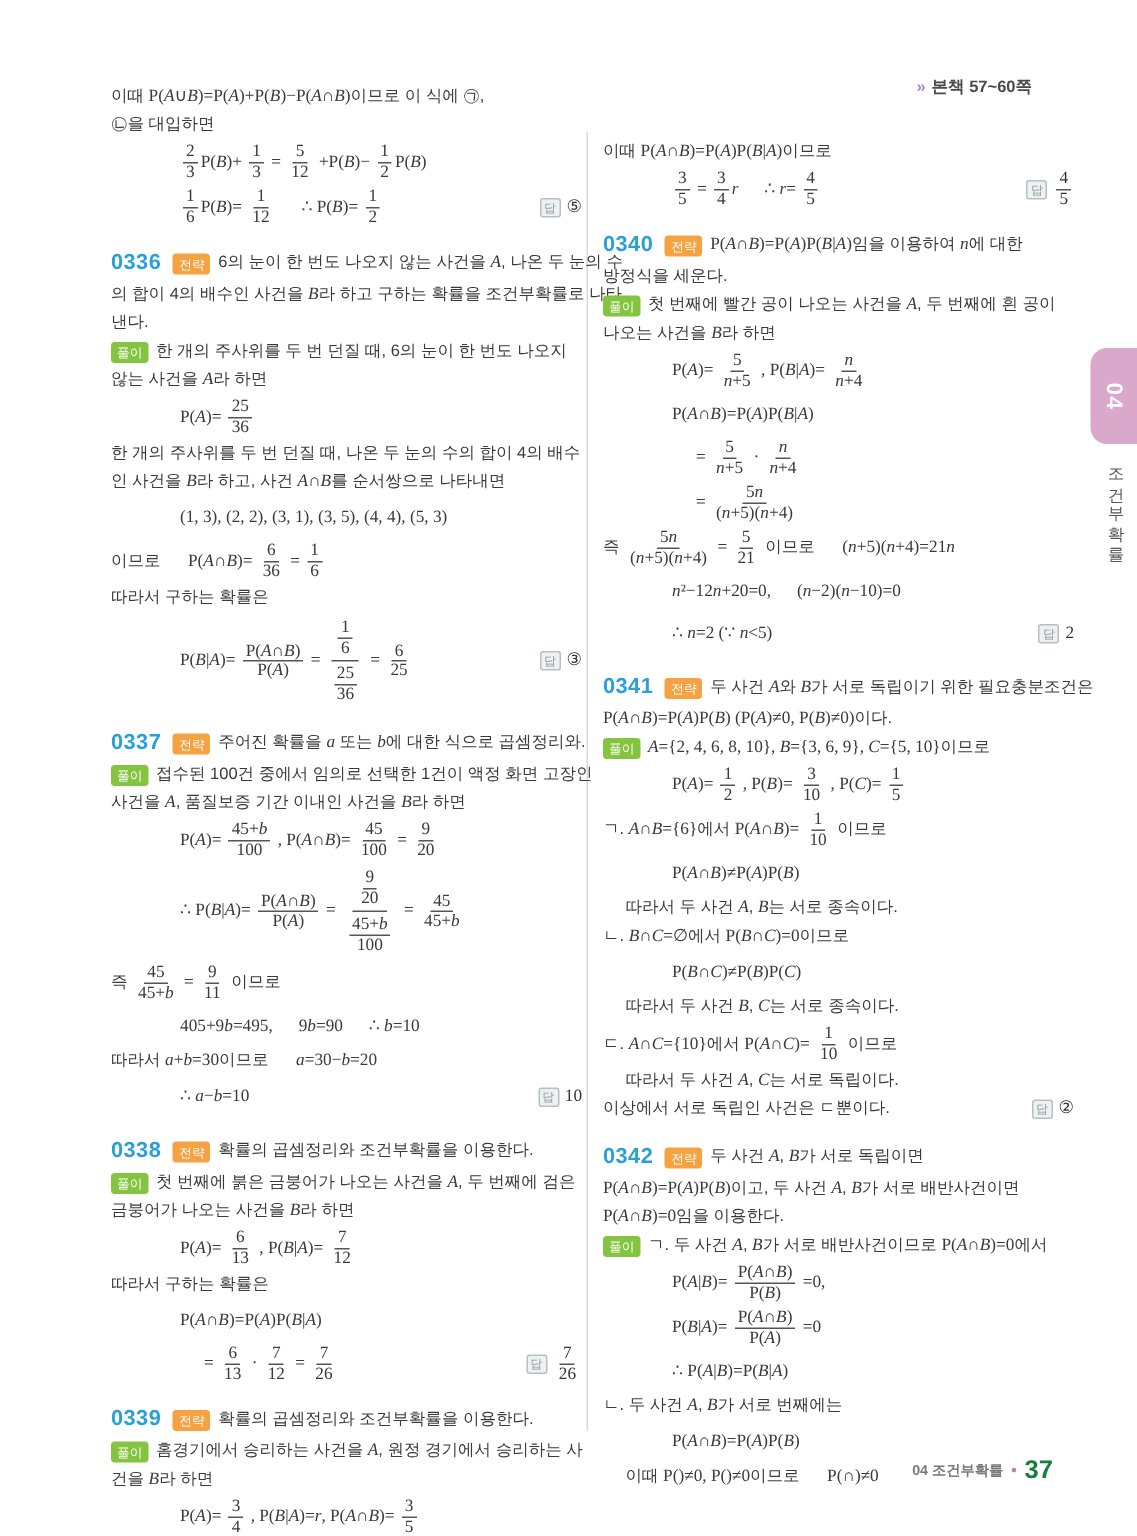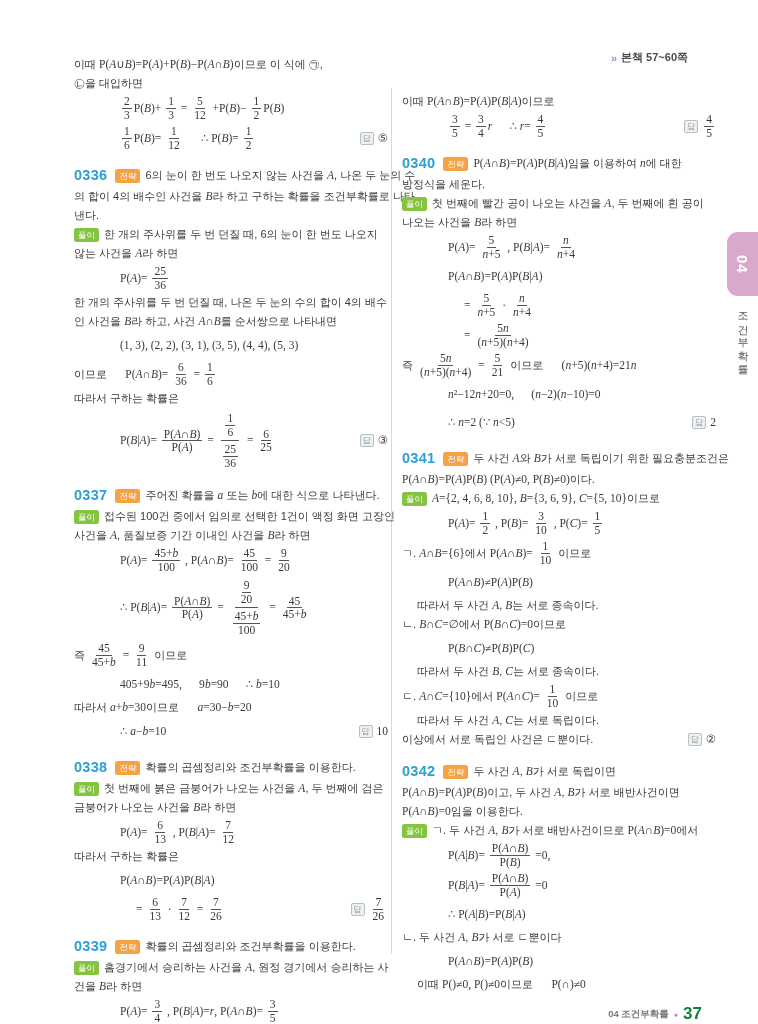--- a/index.html
+++ b/index.html
@@ -32,21 +32,21 @@
   .badge.sol{background:var(--c-sol);margin-left:0;}
   .ans{margin-left:auto;display:inline-flex;align-items:center;gap:4px;
         font-family:"Liberation Serif",serif;font-size:11.5px;color:#333;}
   .ansbox{font-size:8px;color:#90999f;border:1px solid #b6bfc4;background:#eef1f2;
         padding:0 2px;border-radius:2px;line-height:11px;font-family:"Liberation Sans",sans-serif;}
   .side-tab{position:absolute;right:0;top:232px;width:31px;height:64px;background:var(--c-tab);
         border-radius:11px 0 0 11px;display:flex;align-items:center;justify-content:center;}
   .tab-num{color:#fff;font-weight:bold;font-size:15px;writing-mode:vertical-rl;letter-spacing:1px;}
   .side-title{position:absolute;right:8px;top:304px;writing-mode:vertical-rl;font-size:11px;
         color:#555;letter-spacing:2px;}
-  .footer{position:absolute;right:56px;top:1004px;display:flex;align-items:center;gap:5px;justify-content:center;}
+  .footer{position:absolute;right:56px;top:970px;display:flex;align-items:center;gap:5px;justify-content:center;}
   .f-ch{font-size:9.5px;color:#7a7a7a;font-weight:bold;}
   .f-dot{color:var(--c-bullet);font-size:7px;}
   .f-pg{font-size:17px;color:#15803d;font-weight:bold;}
 </style>
 </head>
 <body>
 
 <div class="page" style="--c-num: #2b9fd8; --c-strat: #f6a243; --c-sol: #85c441; --c-tab: #d9a8ca; --c-bullet: #c77ba6; --c-arrow: #a985c9;">
   <div class="header-note">
     <span class="arrow">»</span>
@@ -258,21 +258,21 @@
         </div>
       </div>
       <div class="block">
         <div class="line h">
           <span class="pnum">0337</span>
           <span class="badge strat">전략</span>
           <span class="k">주어진 확률을 </span>
           <span class="m"><i>a</i></span>
           <span class="k"> 또는 </span>
           <span class="m"><i>b</i></span>
-          <span class="k">에 대한 식으로 나타낸다.</span>
+          <span class="k">에 대한 식으로 곱셈정리와.</span>
         </div>
         <div class="line s">
           <span class="badge sol">풀이</span>
           <span class="k">접수된 100건 중에서 임의로 선택한 1건이 액정 화면 고장인</span>
         </div>
         <div class="line t">
           <span class="k">사건을 </span>
           <span class="m"><i>A</i></span>
           <span class="k">, 품질보증 기간 이내인 사건을 </span>
           <span class="m"><i>B</i></span>
@@ -845,21 +845,21 @@
           <span class="m"> =0</span>
         </div>
         <div class="line f">
           <span class="m">∴ P(<i>A</i>|<i>B</i>)=P(<i>B</i>|<i>A</i>)</span>
         </div>
         <div class="line t">
           <span class="k">ㄴ. 두 사건 </span>
           <span class="m"><i>A</i></span>
           <span class="k">, </span>
           <span class="m"><i>B</i></span>
-          <span class="k">가 서로 ㄷ뿐이다</span>
+          <span class="k">가 서로 번째에는</span>
         </div>
         <div class="line f">
           <span class="m">P(<i>A</i>∩<i>B</i>)=P(<i>A</i>)P(<i>B</i>)</span>
         </div>
         <div class="line t ind1">
           <span class="k">이때 </span>
           <span class="m">P()≠0, P()≠0</span>
           <span class="k">이므로      </span>
           <span class="m">P(∩)≠0</span>
         </div>

